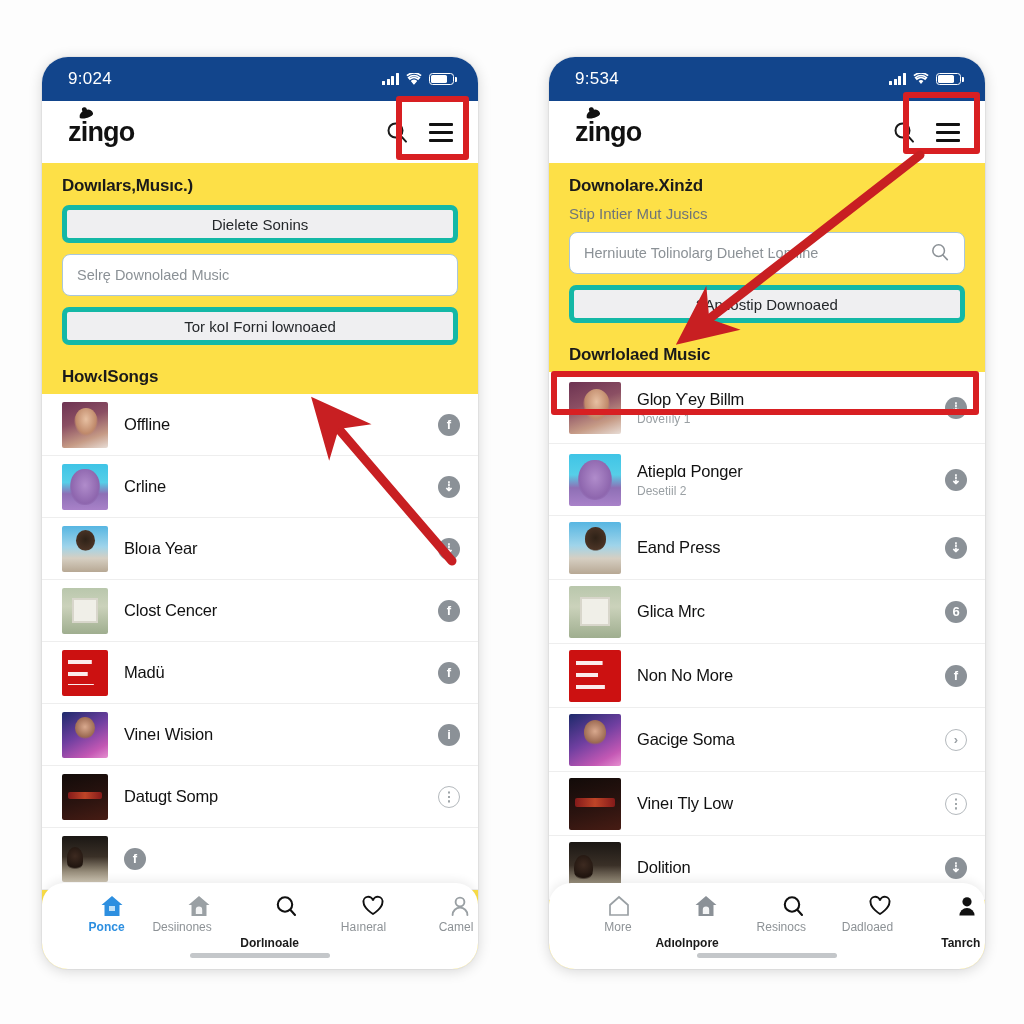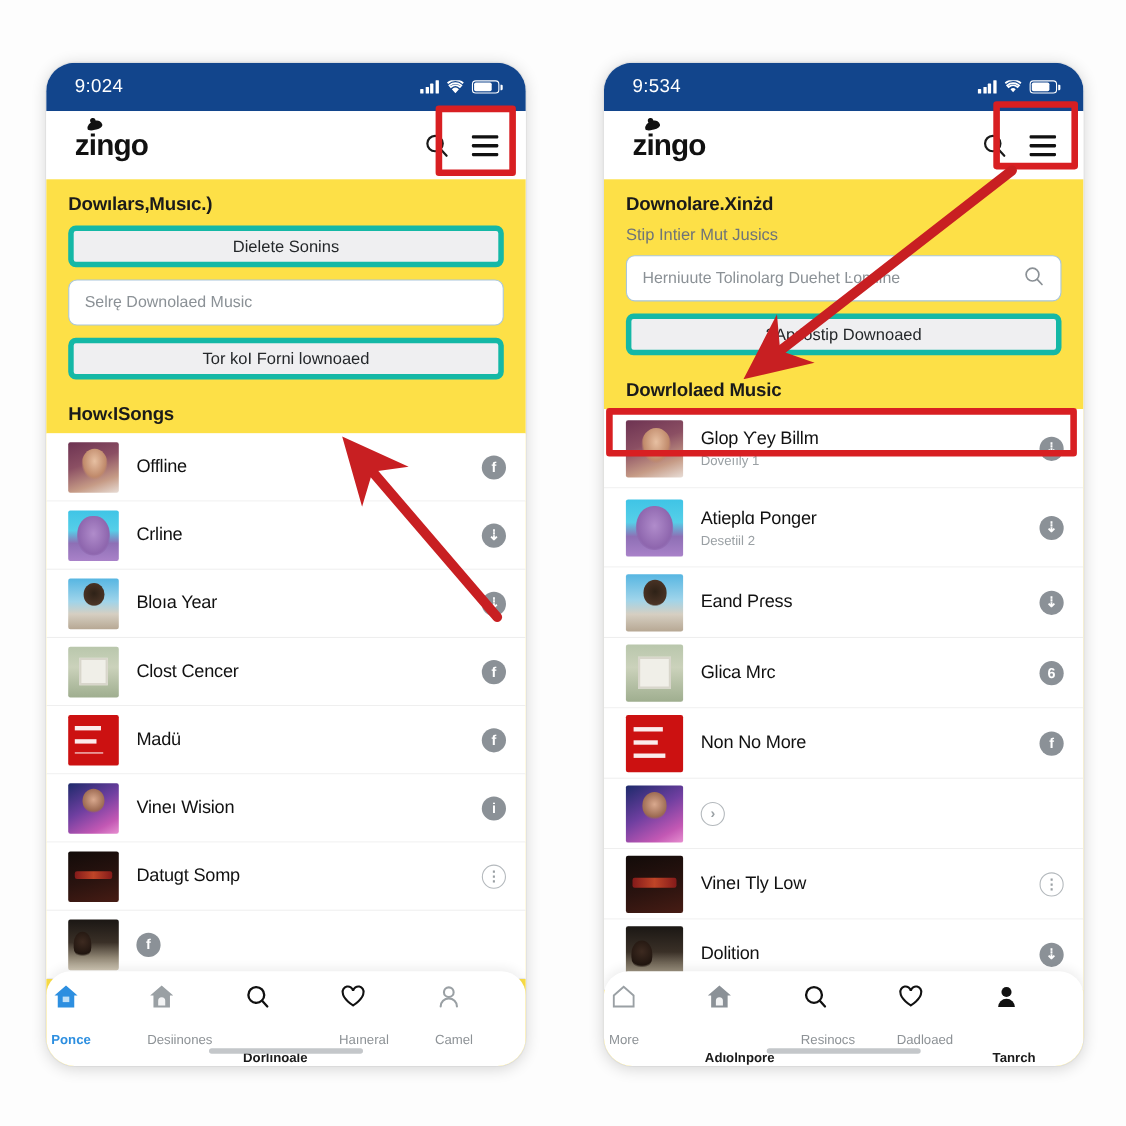--- a/index.html
+++ b/index.html
@@ -137,21 +137,21 @@
   .act.hollow { background: transparent; border: 1.3px solid #b4b9bd; color:#9aa0a4; }
 
   
   .tabbar {
     position:absolute; left:0; right:0; bottom:0; height: 86px;
     background:#fff; border-top-left-radius: 22px; border-top-right-radius: 22px;
     box-shadow: 0 -3px 10px rgba(0,0,0,0.07);
     display:flex; align-items:flex-start; justify-content:space-around;
     padding-top: 11px;
   }
-  .tab { display:flex; flex-direction:column; align-items:flex-start; gap:20px; width: 78px; cursor:pointer; }
+  .tab { display:flex; flex-direction:column; align-items:flex-end; gap:2px; width: 78px; cursor:pointer; }
   .tab .tlabel { font-size: 12px; color:#8d9296; }
   .tab.active-blue .tlabel { color:#2d8fe0; font-weight:700; }
   .tab.active-dark .tlabel { color:#1a1a1a; font-weight:700;margin-top:16px; }
   .home-indicator {
     position:absolute; bottom: 11px; left:50%; transform:translateX(-50%);
     width: 140px; height: 5px; border-radius: 3px; background:#c4c7ca;
   }
 
   
   .tb-girl  { background: linear-gradient(160deg,#6d3352 0%,#8b4f63 40%,#c69b86 75%,#e8ddd6 100%); }
@@ -438,20 +438,23 @@
         </div>
         <div class="song" style="height:64px">
           <div class="thumb tb-red" style="width:52px;height:52px;flex:0 0 52px"></div>
           <div class="song-main">
             <div class="song-title">Non No More</div>
           </div>
           <div class="act">f</div>
         </div>
         <div class="song" style="height:64px">
           <div class="thumb tb-neon" style="width:52px;height:52px;flex:0 0 52px"></div>
+          <div class="song-main">
+            <div class="song-title">Gacige Soma</div>
+          </div>
           <div class="act hollow">›</div>
         </div>
         <div class="song" style="height:64px">
           <div class="thumb tb-dark" style="width:52px;height:52px;flex:0 0 52px"></div>
           <div class="song-main">
             <div class="song-title">Vineı Tly Low</div>
           </div>
           <div class="act hollow">⋮</div>
         </div>
         <div class="song" style="height:64px">

